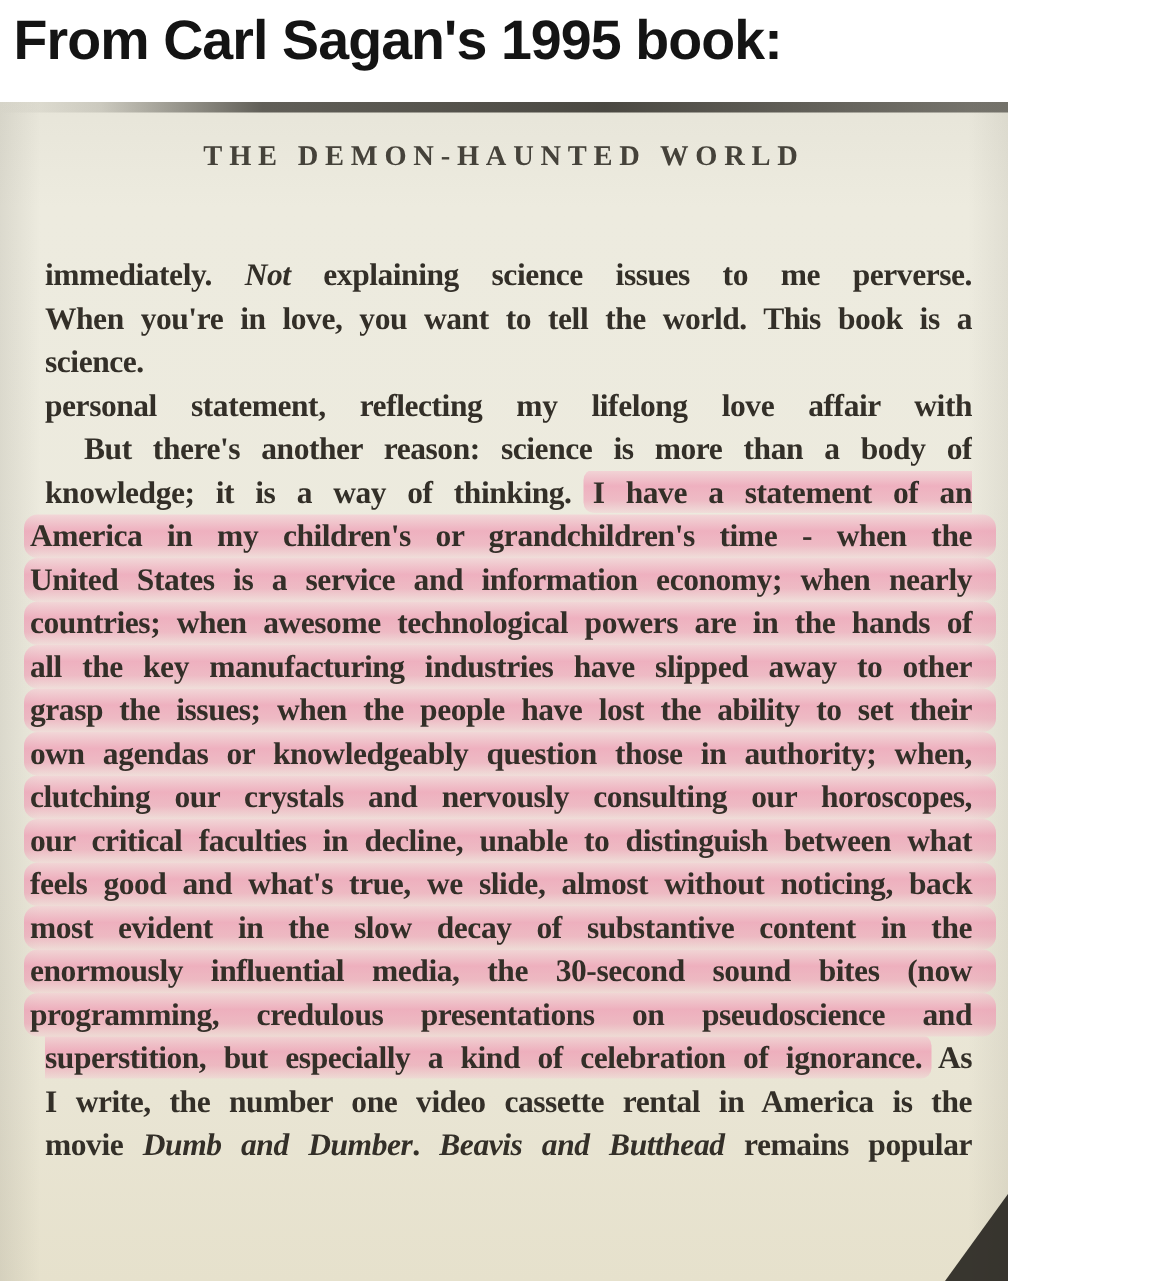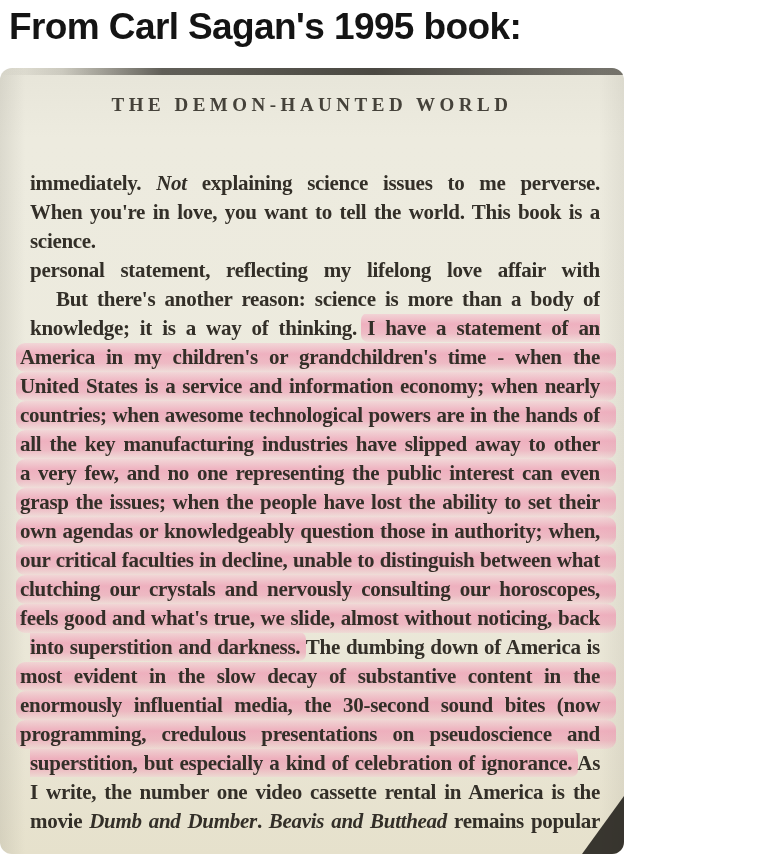--- a/index.html
+++ b/index.html
@@ -27,26 +27,25 @@
     letter-spacing: -0.6px;
     color: var(--caption-text, #141414);
     white-space: nowrap;
     font-weight: bold;
   }
 
   
   .book-photo {
     position: absolute;
     top: 68px; left: 0;
-    width: 624px; height: 786px;
+    width: 672px; height: 786px;
     overflow: hidden;
     background:
       linear-gradient(90deg, rgba(110,108,98,0.14) 0%, rgba(110,108,98,0) 4%, rgba(110,108,98,0) 96%, rgba(110,108,98,0.10) 100%),
       linear-gradient(180deg, #e7e5d9 0%, #edebdf 9%, #eceadd 55%, #e9e5d4 84%, #e6e1cc 100%);
-    border-radius: 12px;
   }
   .photo-top-edge {
     position: absolute;
     top: 0; left: 0; right: 0;
     height: 7px;
     background: linear-gradient(90deg, rgba(45,43,38,0) 0%, rgba(45,43,38,0.15) 10%, rgba(45,43,38,0.72) 26%, rgba(35,33,28,0.8) 60%, rgba(30,28,24,0.55) 100%);
   }
   .photo-corner-shadow {
     position: absolute;
     right: 0; bottom: 0;
@@ -135,27 +134,25 @@
         <div class="line"><span>immediately. </span><span class="it">Not</span><span> explaining science issues to me perverse.</span></div>
         <div class="line"><span>When you're in love, you want to tell the world. This book is a</span></div>
         <div class="line nojust"><span>science.</span></div>
         <div class="line"><span>personal statement, reflecting my lifelong love affair with</span></div>
         <div class="line indent"><span>But there's another reason: science is more than a body of</span></div>
         <div class="line"><span>knowledge; it is a way of thinking. </span><span class="hl">I have a statement of an</span></div>
         <div class="line hlfull"><span>America in my children's or grandchildren's time - when the</span></div>
         <div class="line hlfull"><span>United States is a service and information economy; when nearly</span></div>
         <div class="line hlfull"><span>countries; when awesome technological powers are in the hands of</span></div>
         <div class="line hlfull"><span>all the key manufacturing industries have slipped away to other</span></div>
-        <div class="line hlfull"><span>a very few, and no one representing the public interest can even</span></div>
         <div class="line hlfull"><span>grasp the issues; when the people have lost the ability to set their</span></div>
         <div class="line hlfull"><span>own agendas or knowledgeably question those in authority; when,</span></div>
+        <div class="line hlfull"><span>clutching our crystals and nervously consulting our horoscopes,</span></div>
         <div class="line hlfull"><span>our critical faculties in decline, unable to distinguish between what</span></div>
-        <div class="line hlfull"><span>clutching our crystals and nervously consulting our horoscopes,</span></div>
         <div class="line hlfull"><span>feels good and what's true, we slide, almost without noticing, back</span></div>
-        <div class="line"><span class="hl">into superstition and darkness.</span><span> The dumbing down of America is</span></div>
         <div class="line hlfull"><span>most evident in the slow decay of substantive content in the</span></div>
         <div class="line hlfull"><span>enormously influential media, the 30-second sound bites (now</span></div>
         <div class="line hlfull"><span>programming, credulous presentations on pseudoscience and</span></div>
         <div class="line"><span class="hl">superstition, but especially a kind of celebration of ignorance.</span><span> As</span></div>
         <div class="line"><span>I write, the number one video cassette rental in America is the</span></div>
         <div class="line"><span>movie </span><span class="it">Dumb and Dumber</span><span>. </span><span class="it">Beavis and Butthead</span><span> remains popular</span></div>
       </div>
 
     <div class="photo-corner-shadow"></div>
   </div>

